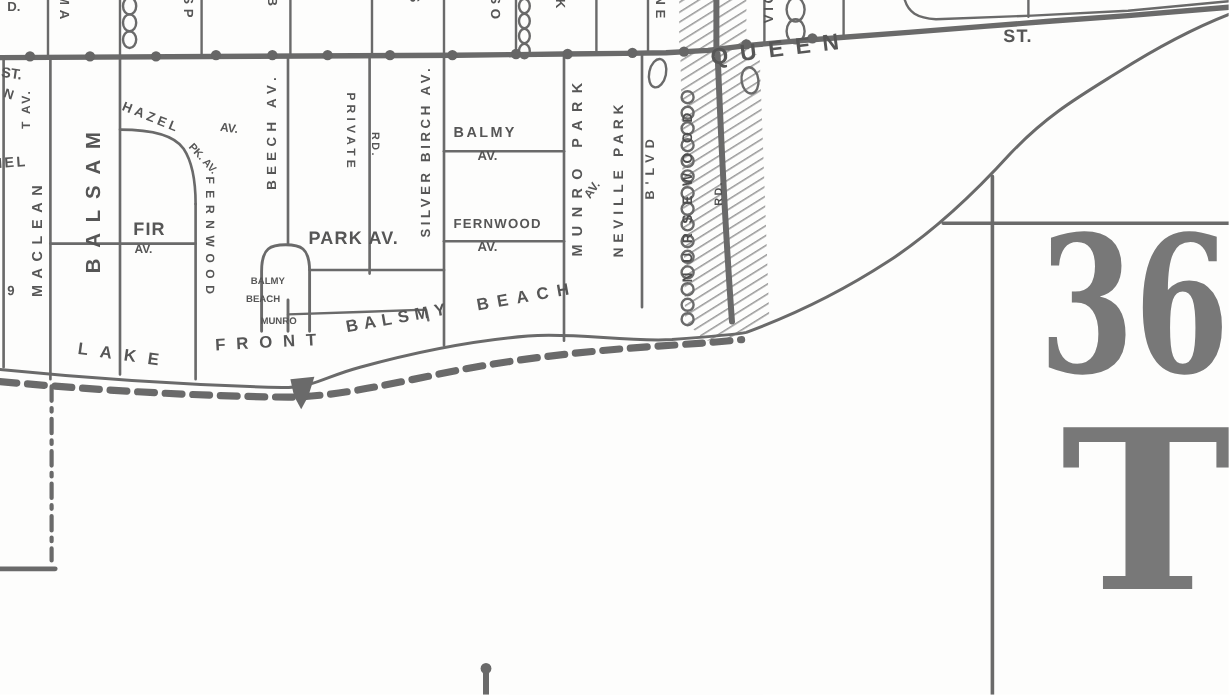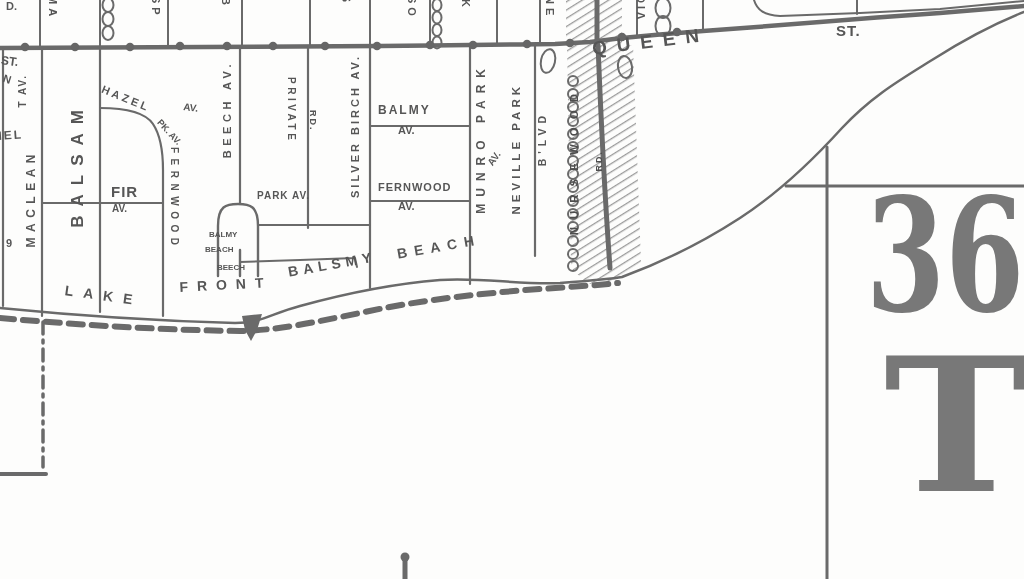--- a/index.html
+++ b/index.html
@@ -129,36 +129,36 @@
   <div class="lbl vup" style="left:69px;top:101px;font-size:17px;letter-spacing:9px">BALSAM</div>
   <div class="lbl" style="left:104px;top:84px;font-size:11px;letter-spacing:3px;transform:rotate(22deg)">HAZEL</div>
   <div class="lbl" style="left:184px;top:102px;font-size:10px;transform:rotate(8deg)">AV.</div>
   <div class="lbl" style="left:162px;top:118px;font-size:9px;transform:rotate(48deg)">PK. AV.</div>
   <div class="lbl vdn" style="left:169px;top:147px;font-size:10px;letter-spacing:5.5px">FERNWOOD</div>
   <div class="lbl" style="left:111px;top:184px;font-size:15px;letter-spacing:1px">FIR</div>
   <div class="lbl" style="left:112px;top:204px;font-size:10px">AV.</div>
   <div class="lbl vup" style="left:222px;top:60px;font-size:11px;letter-spacing:4.5px">BEECH AV.</div>
   <div class="lbl vdn" style="left:286px;top:77px;font-size:10px;letter-spacing:3.5px">PRIVATE</div>
   <div class="lbl vdn" style="left:308px;top:110px;font-size:9px;letter-spacing:2px">RD.</div>
-  <div class="lbl" style="left:257px;top:191px;font-size:10px;letter-spacing:1px">PARK AV.</div>
+  <div class="lbl" style="left:257px;top:191px;font-size:15px;letter-spacing:1px">PARK AV.</div>
   <div class="lbl" style="left:378px;top:104px;font-size:12px;letter-spacing:2px">BALMY</div>
   <div class="lbl" style="left:398px;top:125px;font-size:11px">AV.</div>
   <div class="lbl" style="left:378px;top:182px;font-size:11px;letter-spacing:1px">FERNWOOD</div>
   <div class="lbl" style="left:398px;top:201px;font-size:11px">AV.</div>
   <div class="lbl vup" style="left:350px;top:54px;font-size:11px;letter-spacing:3px">SILVER BIRCH AV.</div>
   <div class="lbl vup" style="left:475px;top:62px;font-size:12px;letter-spacing:7px">MUNRO PARK</div>
   <div class="lbl" style="left:486px;top:162px;font-size:10px;transform:rotate(-55deg)">AV.</div>
   <div class="lbl vup" style="left:511px;top:83px;font-size:11.5px;letter-spacing:4px">NEVILLE PARK</div>
   <div class="lbl vup" style="left:537px;top:111px;font-size:10.5px;letter-spacing:5px">B'LVD</div>
   <div class="lbl vup" style="left:569px;top:86px;font-size:11.5px;letter-spacing:8px;color:#4e4e4e">NURSEWOOD</div>
   <div class="lbl vup" style="left:595px;top:150px;font-size:9px;letter-spacing:2px;color:#4e4e4e">RD.</div>
 
   <div class="lbl" style="left:209px;top:231px;font-size:8px">BALMY</div>
   <div class="lbl" style="left:205px;top:246px;font-size:8px">BEACH</div>
-  <div class="lbl" style="left:217px;top:264px;font-size:8px">BEECH</div>
+  <div class="lbl" style="left:217px;top:264px;font-size:8px">MUNRO</div>
 
   <div class="lbl" style="left:66px;top:283px;font-size:14px;letter-spacing:10px;transform:rotate(8deg)">LAKE</div>
   <div class="lbl" style="left:179px;top:280px;font-size:14px;letter-spacing:9px;transform:rotate(-3deg)">FRONT</div>
   <div class="lbl" style="left:287px;top:265px;font-size:14px;letter-spacing:5px;transform:rotate(-10deg)">BALSMY</div>
   <div class="lbl" style="left:396px;top:247px;font-size:14px;letter-spacing:7px;transform:rotate(-10deg)">BEACH</div>
 
   <div class="lbl plate" style="left:866px;top:198px;font-size:158px;line-height:0.73;transform:scaleX(0.72)">36</div>
   <div class="lbl plate" style="left:884px;top:362px;font-size:185px;line-height:0.70;transform:scaleX(1.05)">T</div>
 
 </div>

